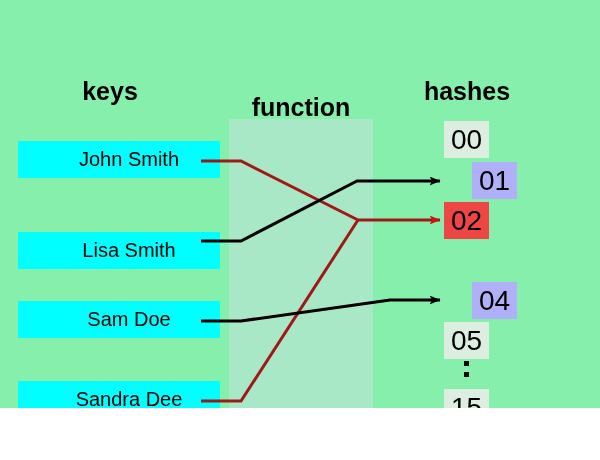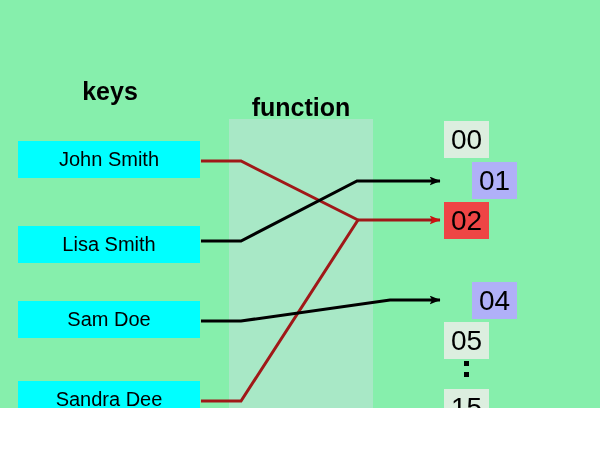--- a/index.html
+++ b/index.html
@@ -46,20 +46,21 @@
     left: 18px;
     width: 182px;
     height: 37px;
     background: #00ffff;
     color: #000000;
     font-size: 20px;
     display: flex;
     align-items: center;
     justify-content: center;
     letter-spacing: 0px;
+    padding-left: 20px;
   }
 
   
   .slot-box {
     position: absolute;
     left: 444px;
     width: 45px;
     height: 37px;
     font-size: 28px;
     color: #000000;
@@ -106,23 +107,24 @@
 <div id="canvas">
 
   <div id="func-band"></div>
 
   <div class="col-header" id="hdr-keys">keys</div>
 
   <div class="col-header" id="hdr-func">
     <div>function</div>
   </div>
 
+  <div class="col-header" id="hdr-hashes">hashes</div>
 
   <div class="key-box" style="top:141px">John Smith</div>
-  <div class="key-box" style="top:226px">Lisa Smith</div>
+  <div class="key-box" style="top:232px">Lisa Smith</div>
   <div class="key-box" style="top:301px">Sam Doe</div>
   <div class="key-box" style="top:381px">Sandra Dee</div>
 
   <div class="slot-box slot-plain" style="top:121px">00</div>
   <div class="slot-box slot-blue" style="top:162px">01</div>
   <div class="slot-box slot-red" style="top:202px">02</div>
   <div class="slot-box slot-blue" style="top:282px">04</div>
   <div class="slot-box slot-plain" style="top:322px">05</div>
 
   <div id="slot-ellipsis">

